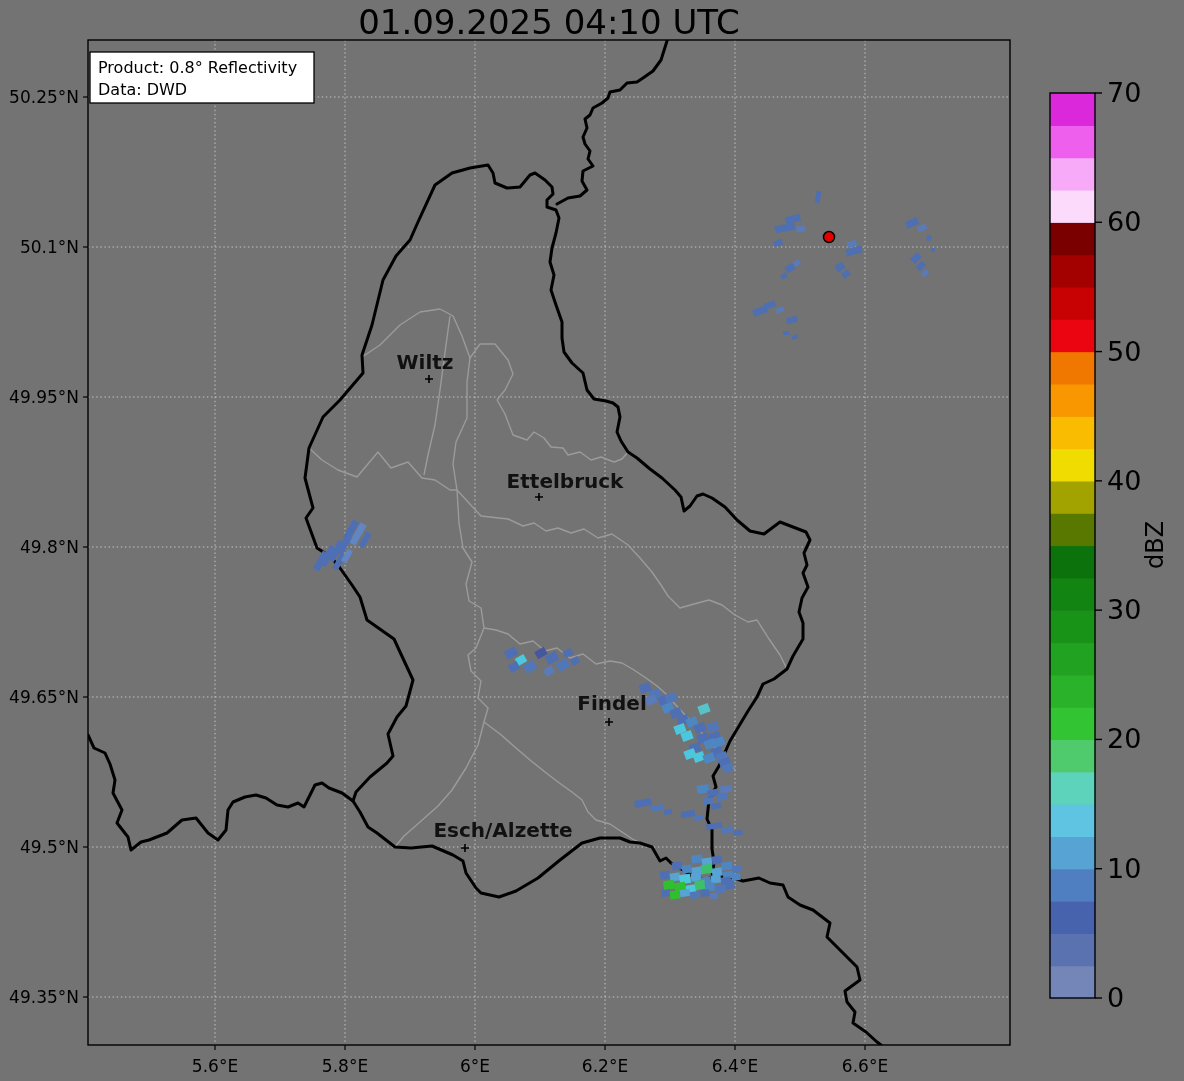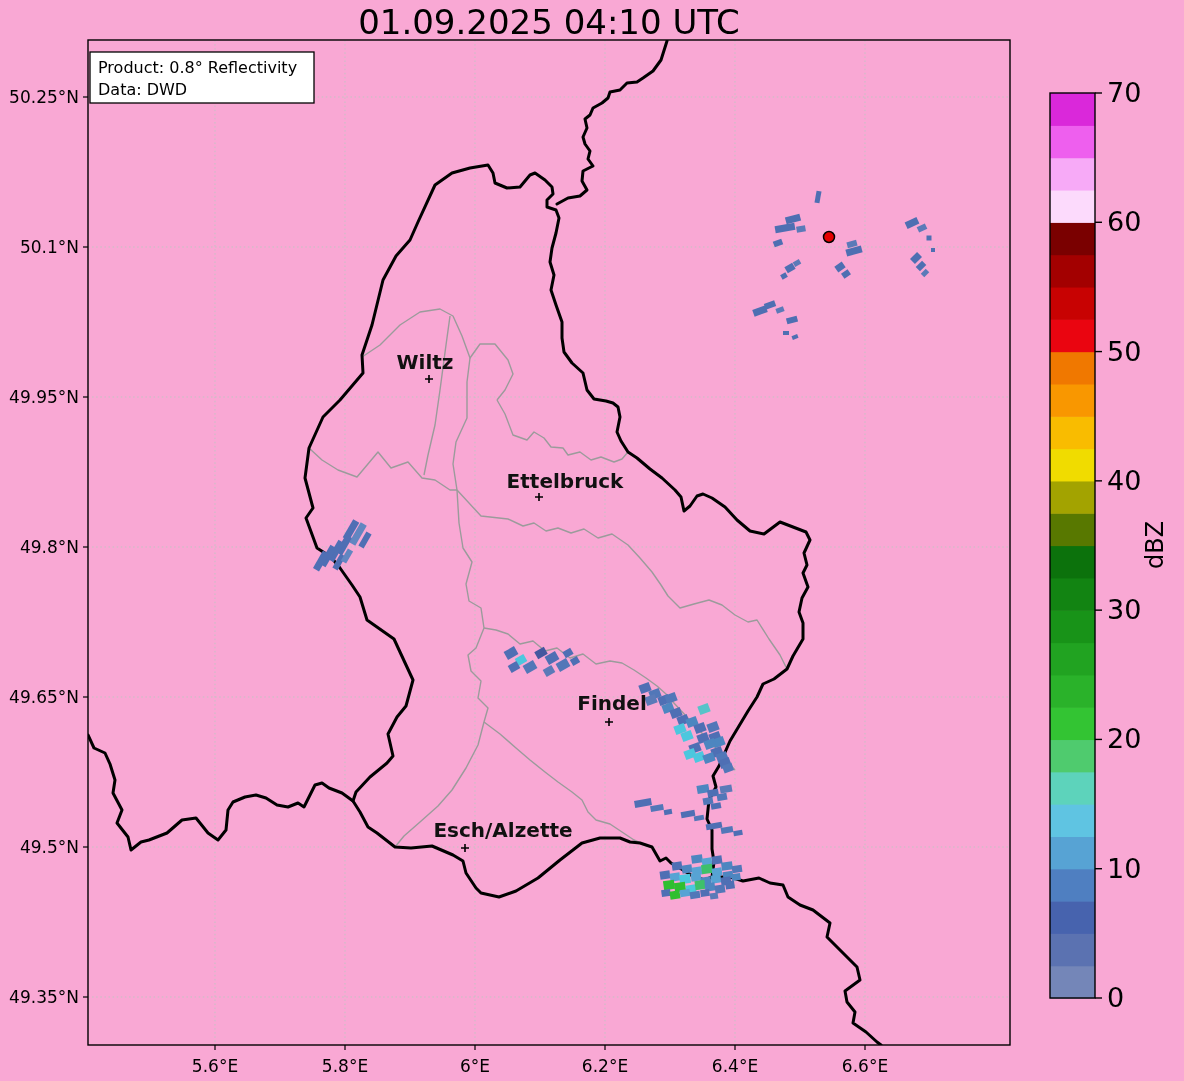--- a/index.html
+++ b/index.html
@@ -1,16 +1,16 @@
 <!DOCTYPE html>
 <html><head>
 <meta charset="utf-8">
 <style>
   html,body{margin:0;padding:0;background:#ffffff;}
-  #figure{position:relative;width:1184px;height:1081px;background:#f9a8d4;
+  #figure{position:relative;width:1184px;height:1081px;background:#737373;
           font-family:"DejaVu Sans","Liberation Sans",sans-serif;}
   svg text{font-family:"DejaVu Sans","Liberation Sans",sans-serif;fill:#000;}
   .grid{stroke:#c3c3c3;stroke-width:1;stroke-dasharray:1.5 2.6;fill:none;}
   .admin{stroke:#9b9b9b;stroke-width:1.4;fill:none;stroke-linejoin:round;}
   .country{stroke:#000;stroke-width:3;fill:none;stroke-linejoin:round;stroke-linecap:round;}
   .frame{stroke:#000;stroke-width:1.4;fill:none;}
   .ticktext{font-size:17px;}
   .cbartext{font-size:27px;}
   .citytext{font-size:20px;font-weight:700;fill:#111;}
 </style>

